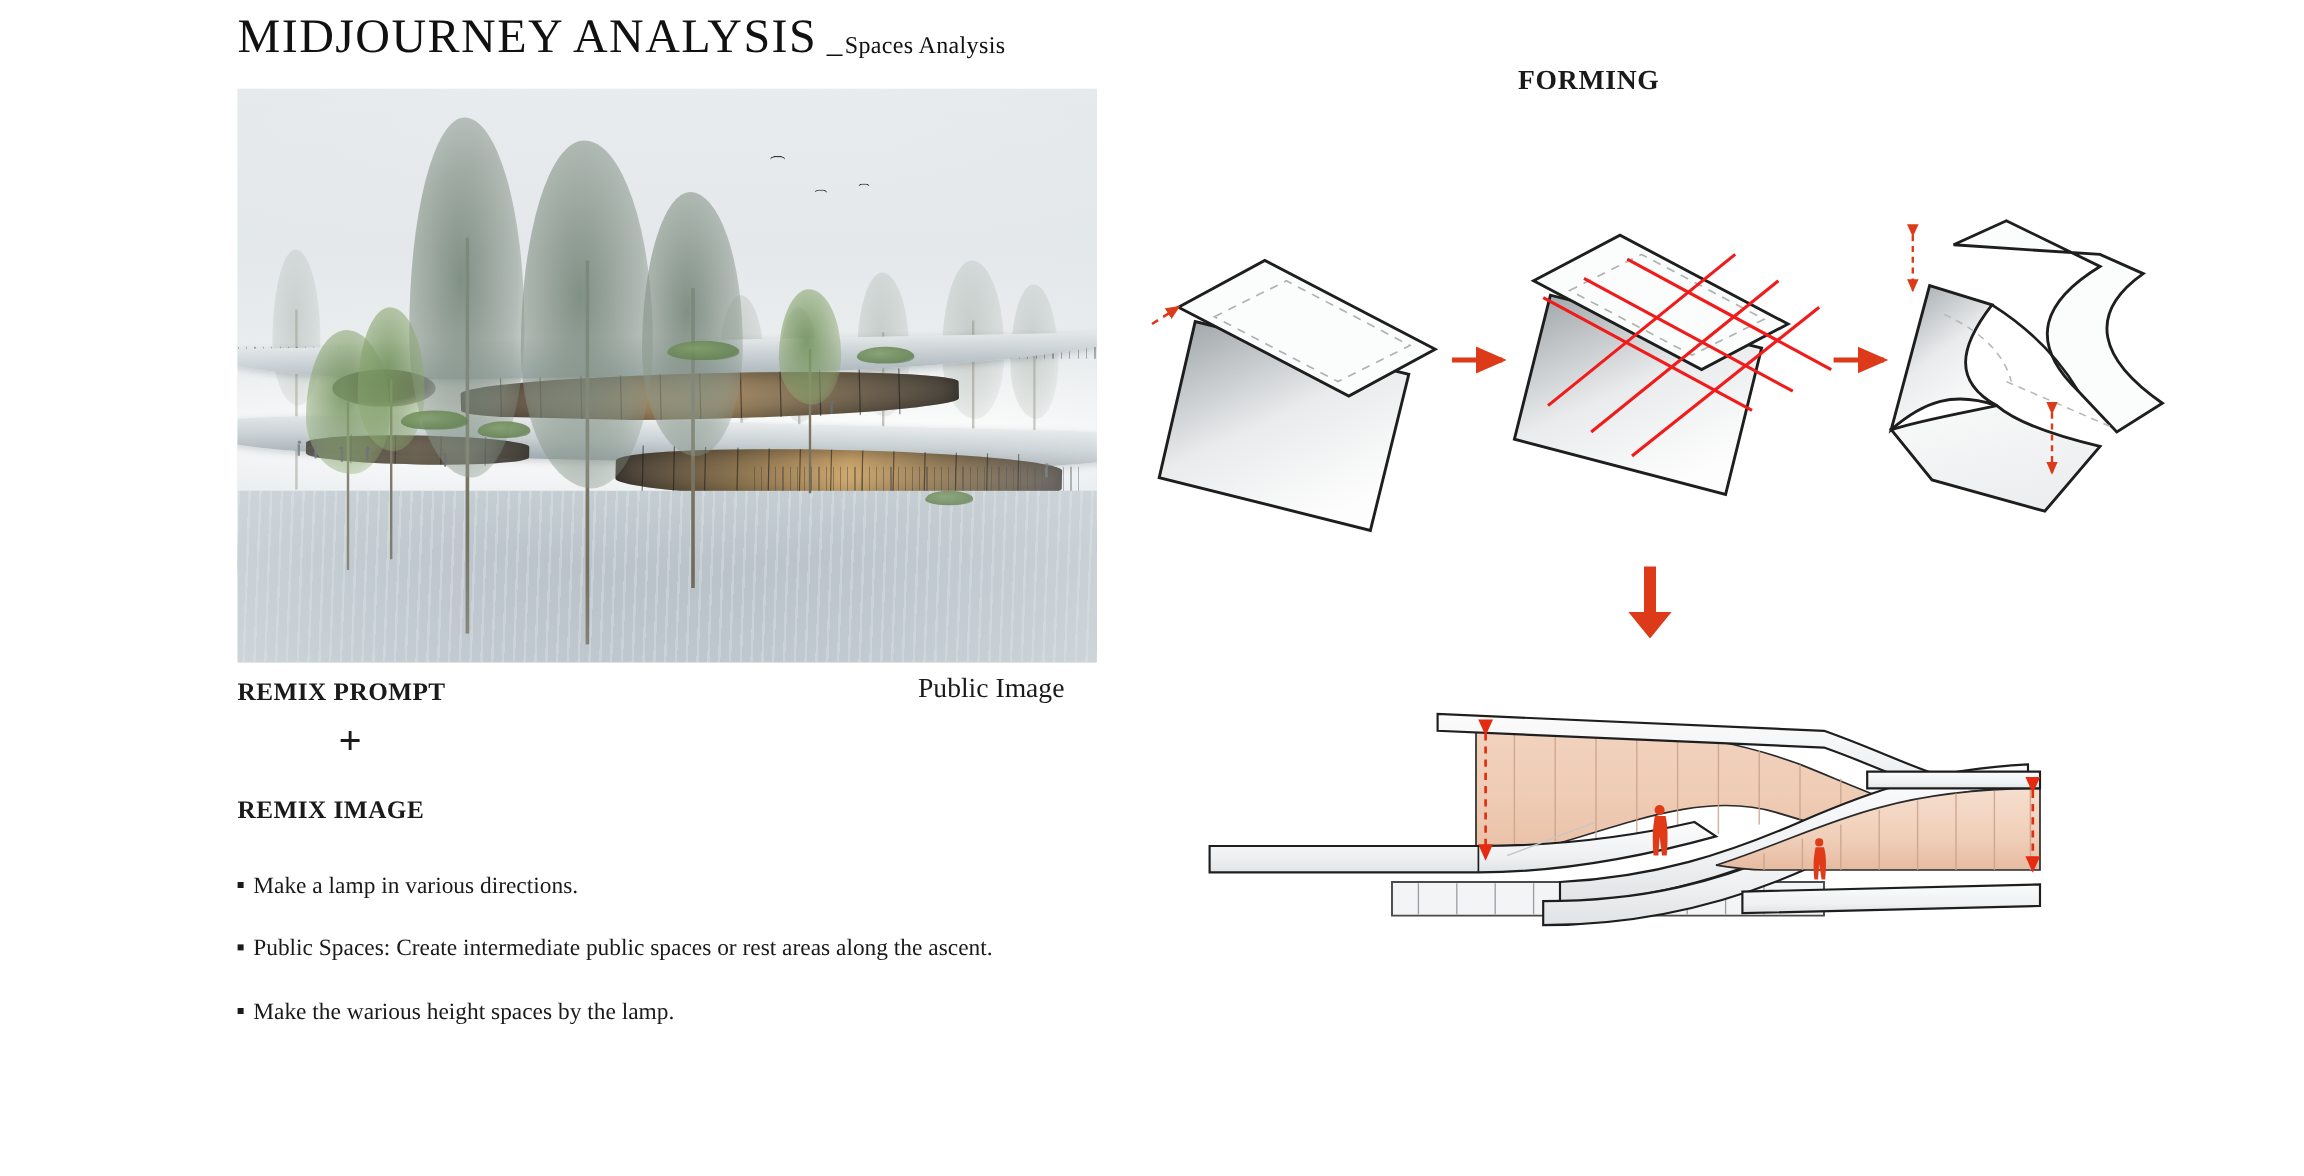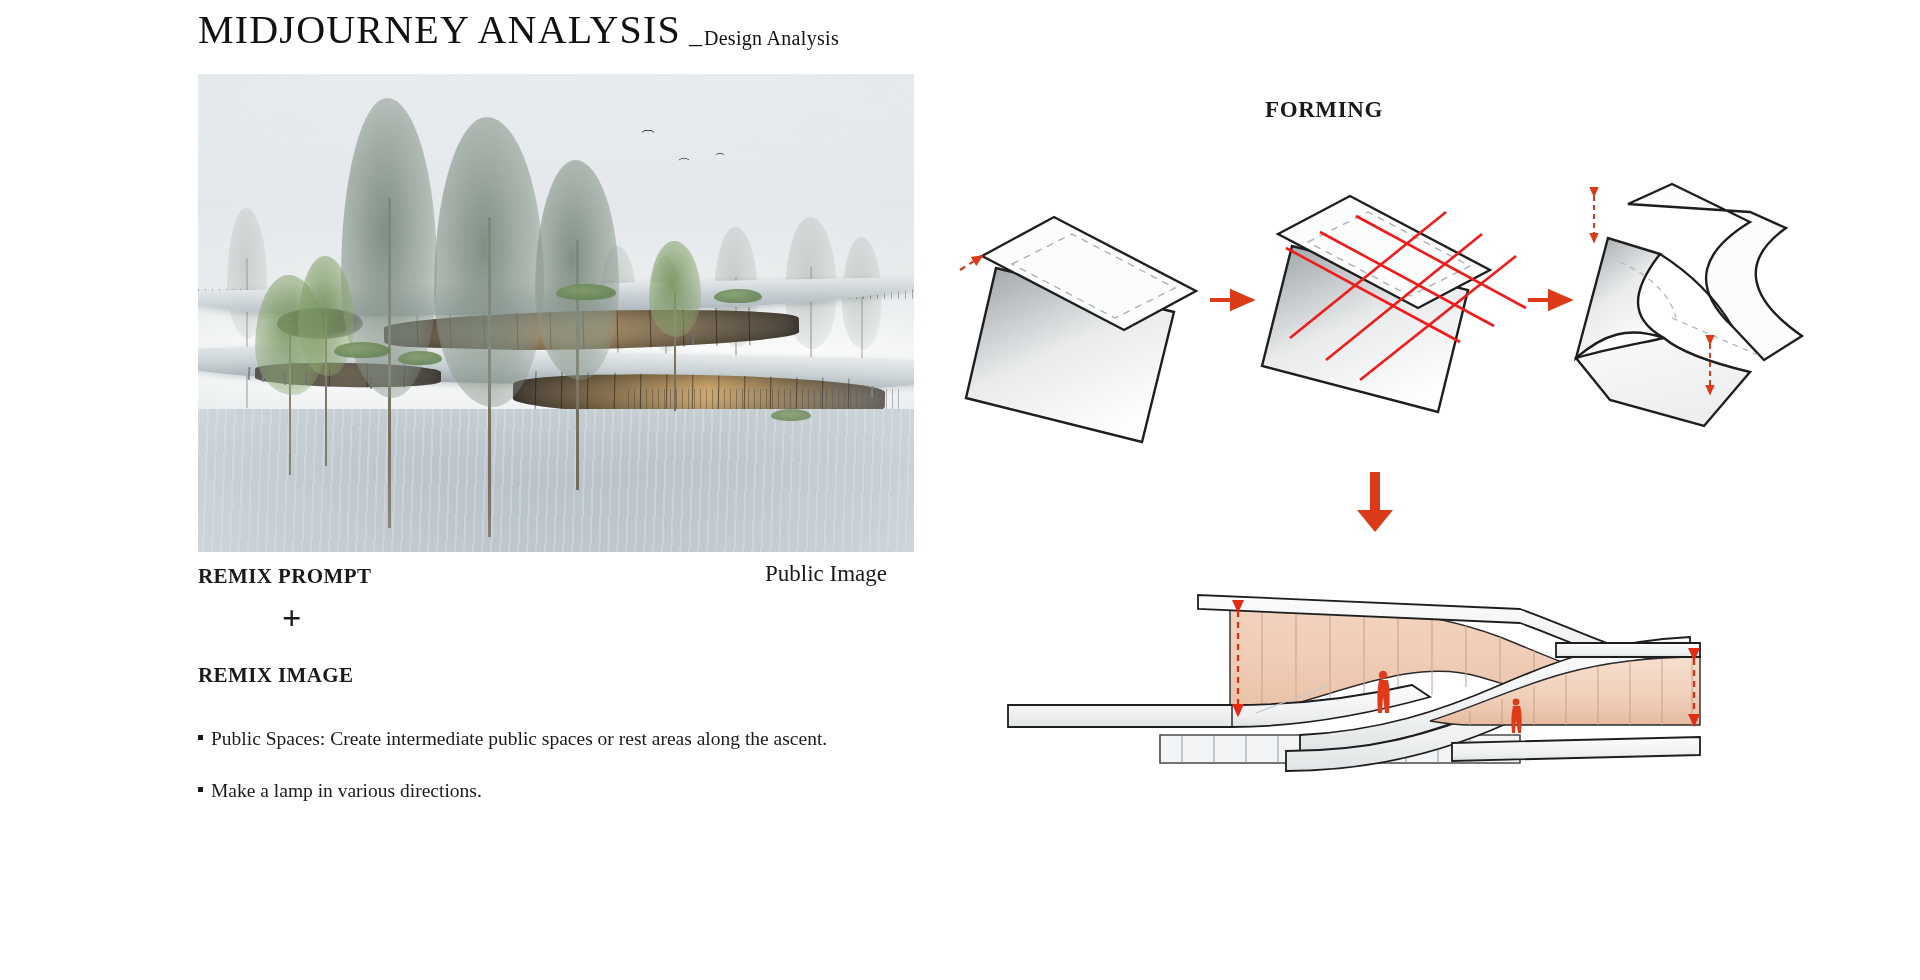--- a/index.html
+++ b/index.html
@@ -107,41 +107,41 @@
   .lbl-result{position:absolute;left:765px;top:561px;font-size:23px;font-weight:400;}
   .plus-sign{position:absolute;left:282px;top:601px;font-size:34px;font-weight:700;line-height:1;}
   .lbl-remix{position:absolute;left:198px;top:663px;font-size:21px;font-weight:700;letter-spacing:.4px;}
 
   .bullets{position:absolute;left:198px;top:726px;width:700px;}
   .bullet{display:flex;margin-bottom:26px;font-size:19.5px;line-height:1.35;}
   .bullet .dot{flex:0 0 auto;margin:9px 8px 0 0;width:5px;height:5px;background:#1a1a1a;}
   .bullet .txt{flex:1 1 auto;}
 
   
-  .lbl-forming{position:absolute;left:1265px;top:54px;font-size:23px;font-weight:700;letter-spacing:.6px;margin-top:43px;}
+  .lbl-forming{position:absolute;left:1265px;top:54px;font-size:23px;font-weight:700;letter-spacing:.6px;}
 
   .forming-steps{position:absolute;left:960px;top:150px;width:920px;height:250px;}
   .big-arrow{position:absolute;left:1345px;top:472px;width:60px;height:62px;}
 
   .section-diagram{position:absolute;left:1000px;top:545px;width:700px;height:250px;}
 
   .caption{position:absolute;left:985px;top:812px;width:720px;text-align:center;
     font-size:19px;font-weight:700;line-height:1.45;}
 
   svg{display:block;overflow:visible;}
 </style>
 </head>
 <body>
 
 <div class="board">
 
   <div class="title-row">
     <span class="title-main">MIDJOURNEY ANALYSIS</span>
     <span class="title-sep">_</span>
-    <span class="title-sub">Design Analysis</span>
+    <span class="title-sub">Spaces Analysis</span>
   </div>
 
   <div class="render-frame">
     <div class="render">
       <div class="sky"></div>
       <div class="ground"></div>
       <div class="horizon-haze"></div>
 
       <div class="tree pine faint" style="left:4%;top:28%;width:40px;height:200px;">
         <div class="trunk" style="height:150px;"></div>
@@ -269,25 +269,29 @@
   </div>
 
   <div class="lbl-image-prompt">REMIX PROMPT</div>
   <div class="lbl-result">Public Image</div>
   <div class="plus-sign">+</div>
   <div class="lbl-remix">REMIX IMAGE</div>
 
   <div class="bullets">
     <div class="bullet">
       <span class="dot"></span>
+      <span class="txt">Make a lamp in various directions.</span>
+    </div>
+    <div class="bullet">
+      <span class="dot"></span>
       <span class="txt">Public Spaces: Create intermediate public spaces or rest areas along the ascent.</span>
     </div>
     <div class="bullet">
       <span class="dot"></span>
-      <span class="txt">Make a lamp in various directions.</span>
+      <span class="txt">Make the warious height spaces by the lamp.</span>
     </div>
   </div>
 
   <div class="lbl-forming">FORMING</div>
 
   <div class="forming-steps">
     <svg width="920" height="250" viewBox="0 0 920 250">
       <defs>
         <linearGradient id="shade1" x1="0" y1="0" x2="0.55" y2="1">
           <stop offset="0%" stop-color="#9aa0a4"></stop>

